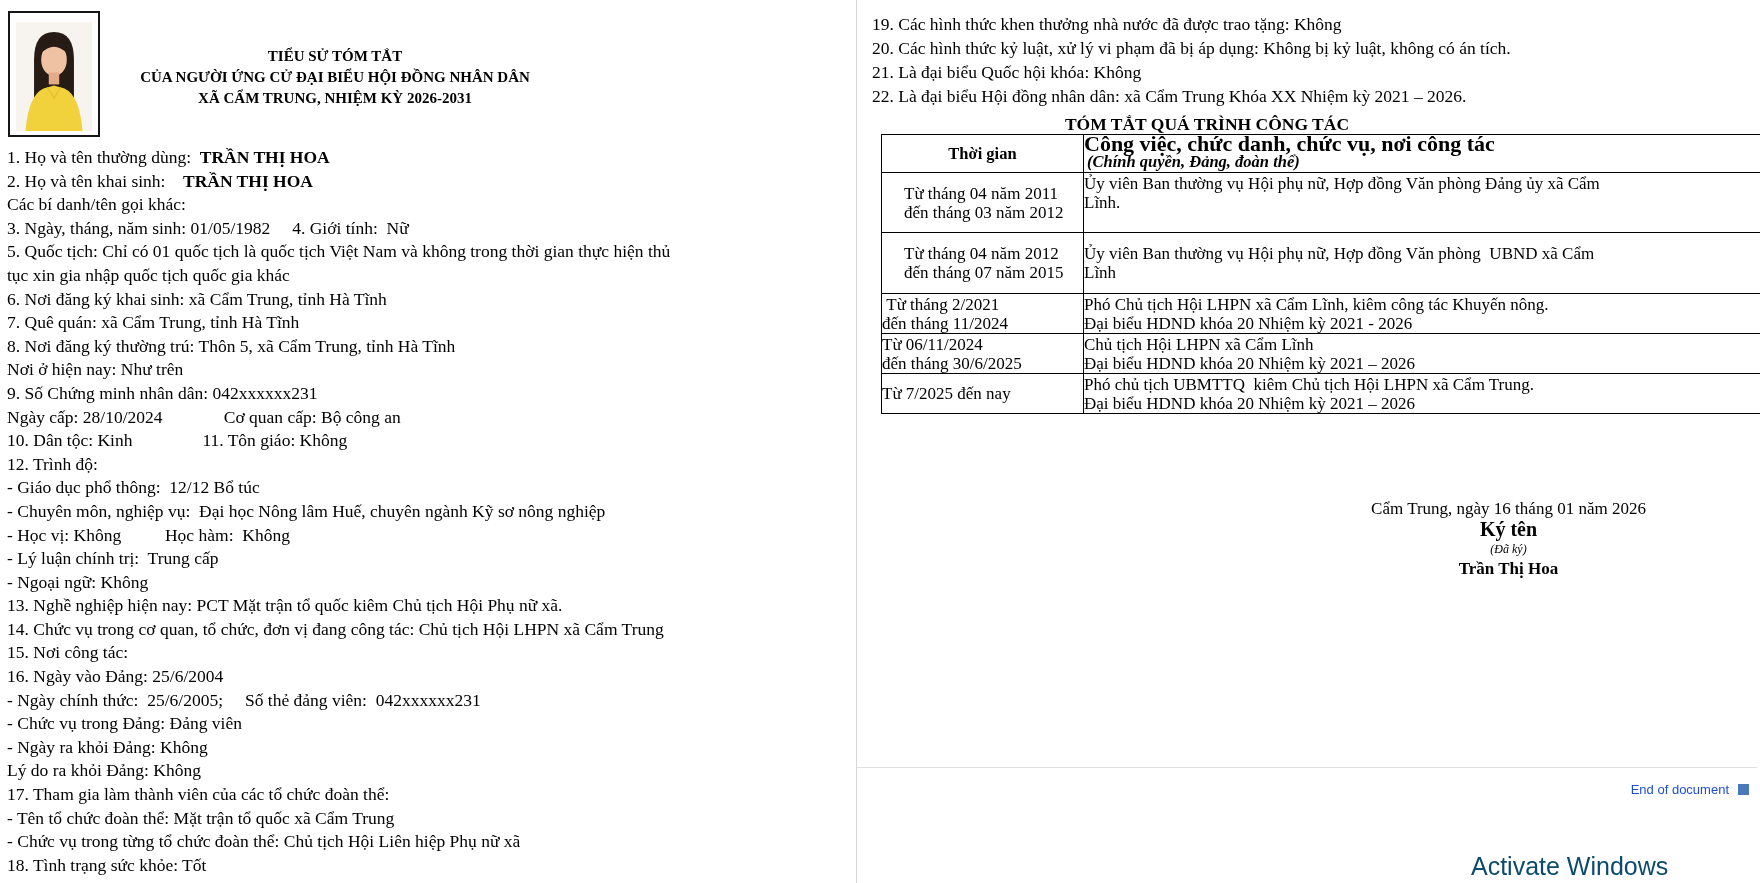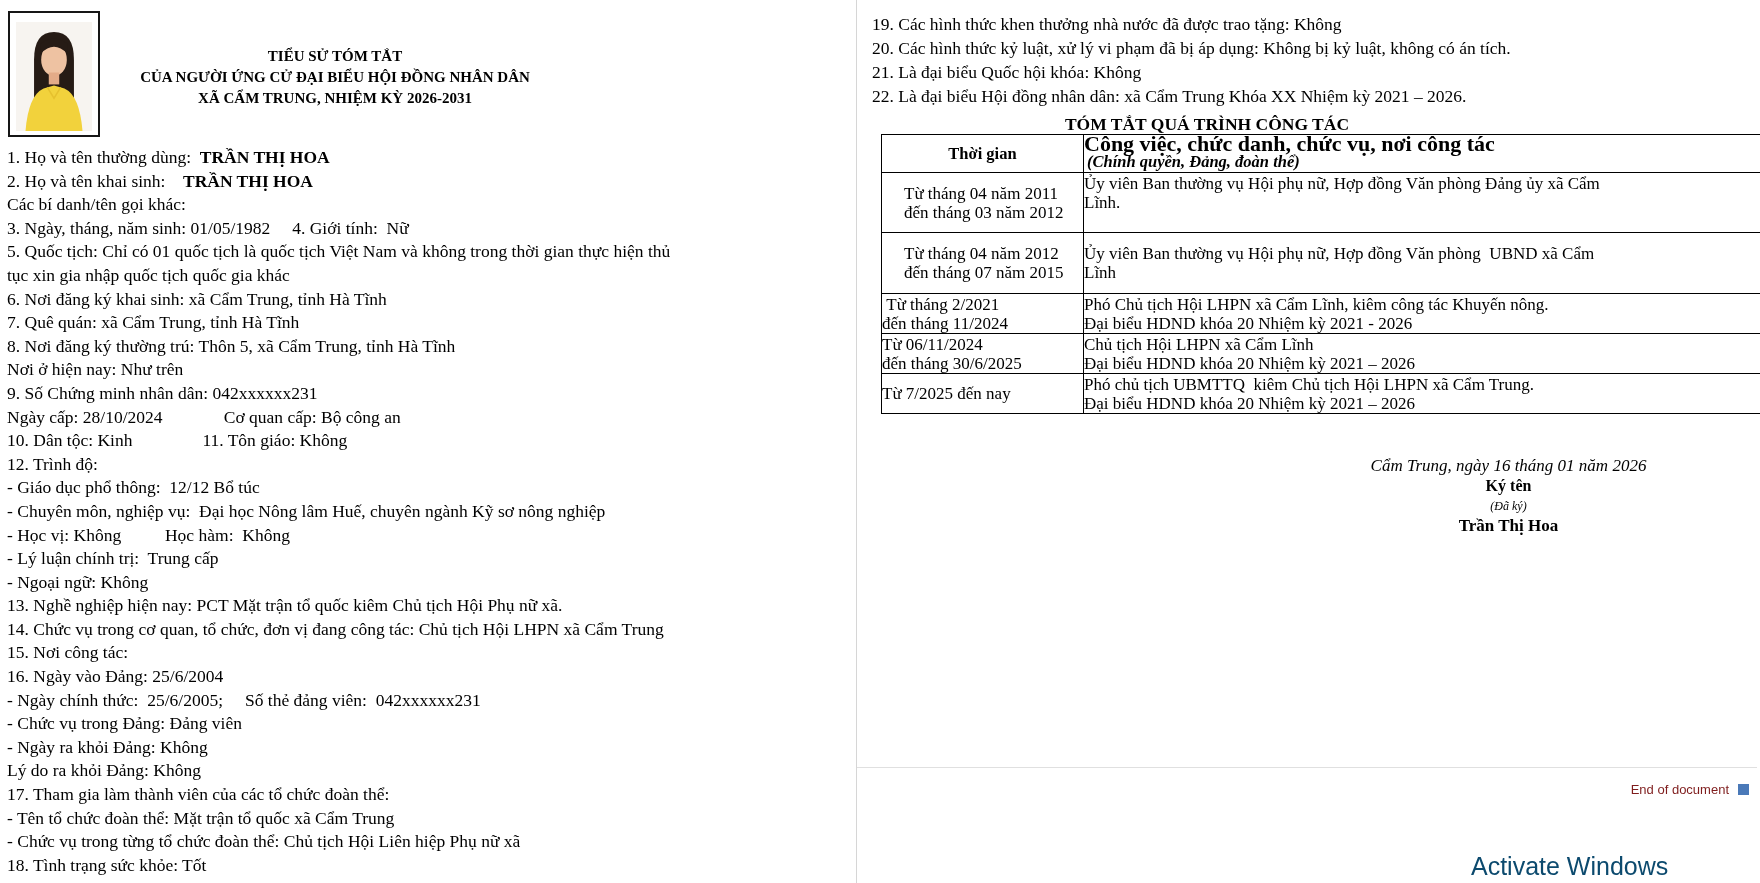--- a/index.html
+++ b/index.html
@@ -55,31 +55,31 @@
   .th2 .hi{font-style:italic;font-size:16.5px;line-height:18px;padding-left:3px;}
   td.ct{vertical-align:middle;padding-left:8px;}
   td.ct.indent{padding-left:22px;}
   td.cw{padding-left:3px;padding-right:2px;vertical-align:middle;}
   td.cw.vtop{vertical-align:top;padding-top:1px;}
   .cl{white-space:pre-wrap;}
   .signature{
     position:absolute;left:429px;top:456px;width:445px;text-align:center;
     font-size:17px;line-height:20px;
   }
-  .sig-date{font-style:italic;}
-  .sig-label{font-weight:bold;font-size:16px;}
+  .sig-date{margin-top:43px;}
+  .sig-label{font-weight:bold;font-size:20px;}
   .sig-note{font-style:italic;font-size:12px;}
   .sig-name{font-weight:bold;}
   
   .hline{position:absolute;left:0;top:767px;width:900px;height:1px;background:#e0e0e0;}
   .eod{
     position:absolute;right:11px;top:782px;height:15px;
     display:flex;align-items:center;gap:9px;
     font-family:"Liberation Sans","DejaVu Sans",sans-serif;
-    font-size:13px;color:#7f1d1d;
+    font-size:13px;color:#1d4ed8;
   }
   .eod-square{width:11px;height:11px;background:#4a79b8;display:inline-block;}
   .activate{
     position:absolute;left:614px;top:852px;
     font-family:"Liberation Sans","DejaVu Sans",sans-serif;
     font-size:25px;color:#0c4a6e;
   }
 </style>
 </head>
 <body>

